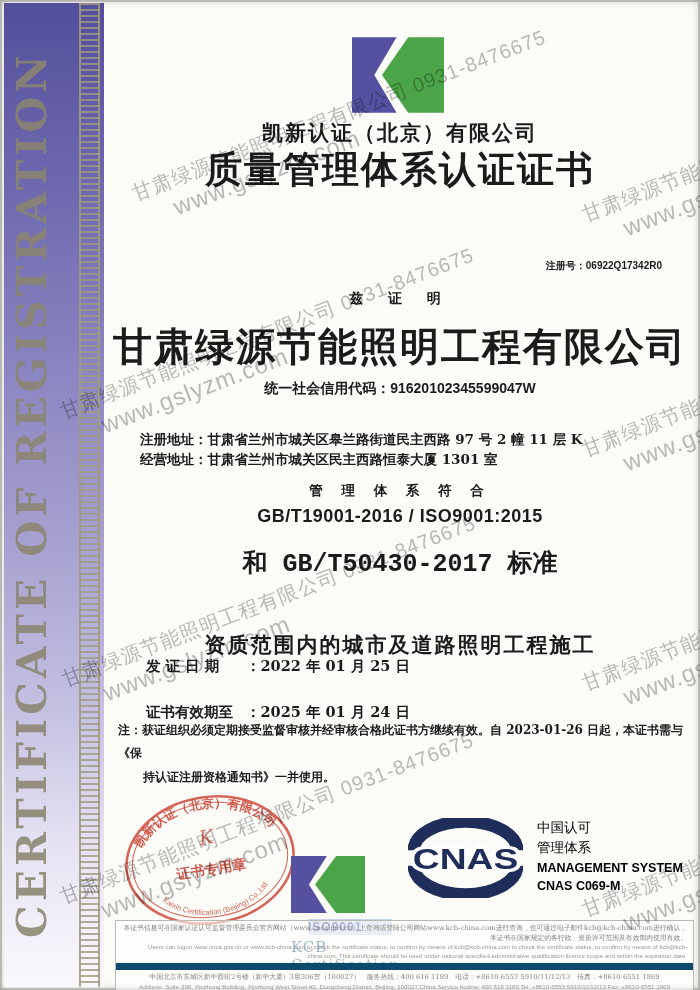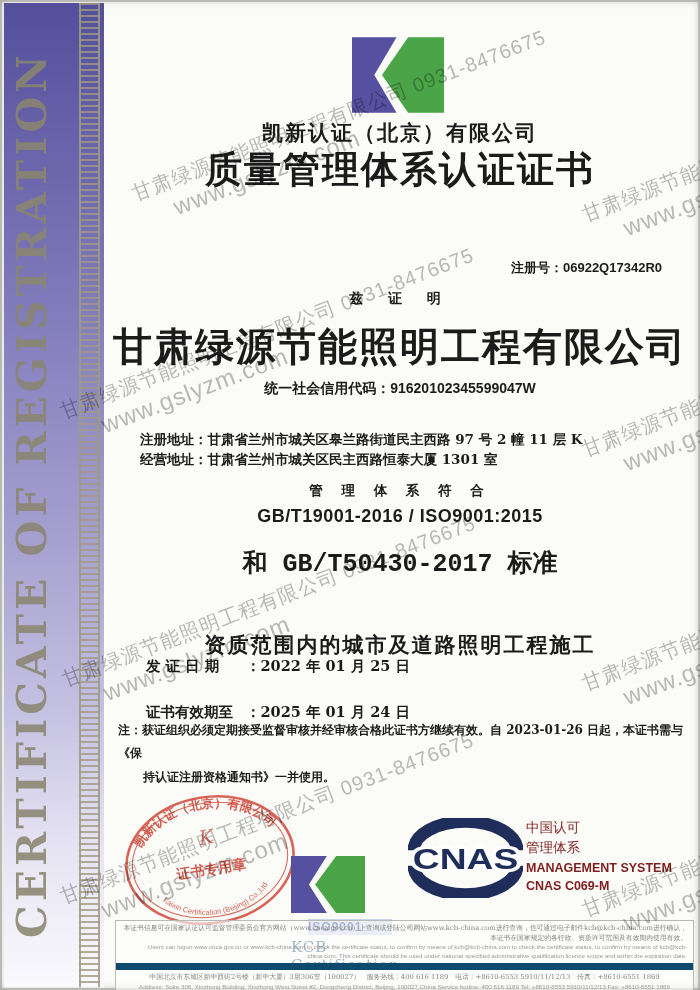--- a/index.html
+++ b/index.html
@@ -19,21 +19,21 @@
 
   
   .abs{position:absolute;}
   .cx{position:absolute;left:108px;right:8px;text-align:center;}
   .ink{color:#1b1b1b;}
   .cn-serif{font-family:"DejaVu Serif",serif;font-weight:bold;}
   .sans{font-family:"Liberation Sans",sans-serif;}
 
   .header-company{top:119px;font-size:21px;letter-spacing:2px;}
   .header-title{top:145px;font-size:37px;letter-spacing:2px;}
-  .reg-no{top:259px;right:38px;left:auto;text-align:center;font-size:13px;}
+  .reg-no{top:259px;right:38px;left:auto;text-align:center;font-size:10px;}
   .certify{top:290px;font-size:14px;letter-spacing:10px;}
   .company-name{top:320px;font-size:39px;letter-spacing:2px;}
   .credit{top:380px;font-size:14px;}
   .addr{position:absolute;left:140px;font-size:13.5px;}
   .reg-addr{top:415px;margin-top:16px;}
   .biz-addr{top:451px;}
   .conform{top:482px;font-size:13.5px;letter-spacing:7px;}
   .std1{top:506px;font-size:18px;letter-spacing:0.5px;font-weight:bold;}
   .std2{top:546px;font-size:25px;font-weight:bold;font-family:Liberation Mono, monospace;}
   .scope-label{top:586px;font-size:13px;letter-spacing:8px;}
@@ -48,21 +48,21 @@
   .stamp{position:absolute;left:121px;top:792px;width:178px;height:136px;transform:rotate(-9deg);opacity:.92;}
 
   
   .kcb{position:absolute;left:291px;top:816px;width:118px;text-align:left;margin-top:40px;}
   .kcb .iso-band{width:84px;margin:2px auto 0;background:#c7d4e9;color:#2c3e8f;
         font-family:"Liberation Sans",sans-serif;font-weight:bold;font-size:12px;letter-spacing:1px;padding:1px 0;}
   .kcb .caption{margin-top:3px;font-size:15px;color:#0c4a6e;letter-spacing:1px;font-family:"DejaVu Serif",serif;}
 
   
   .cnas{position:absolute;left:408px;top:818px;display:flex;align-items:flex-start;}
-  .cnas-text{margin-left:3px;color:#7f1d1d;font-size:13.5px;line-height:1.5;font-family:"Liberation Sans",sans-serif;}
+  .cnas-text{margin-left:14px;color:#000000;font-size:13.5px;line-height:1.5;font-family:"Liberation Sans",sans-serif;}
   .cnas-text .b{font-weight:bold;font-size:12.5px;}
 
   
   .fineprint{position:absolute;left:115px;top:920px;width:577px;border:1px solid #b9b9b3;background:rgba(255,255,255,.6);}
   .fp-top{padding:2px 6px;border-bottom:7px solid #0c4a6e;text-align:right;}
   .fp-cn{font-size:6.8px;color:#85857f;line-height:1.5;}
   .fp-en{font-size:6.2px;color:#9a9a94;line-height:1.45;font-family:"Liberation Sans",sans-serif;}
   .fp-bottom{padding:2px 6px;text-align:center;}
 
   

